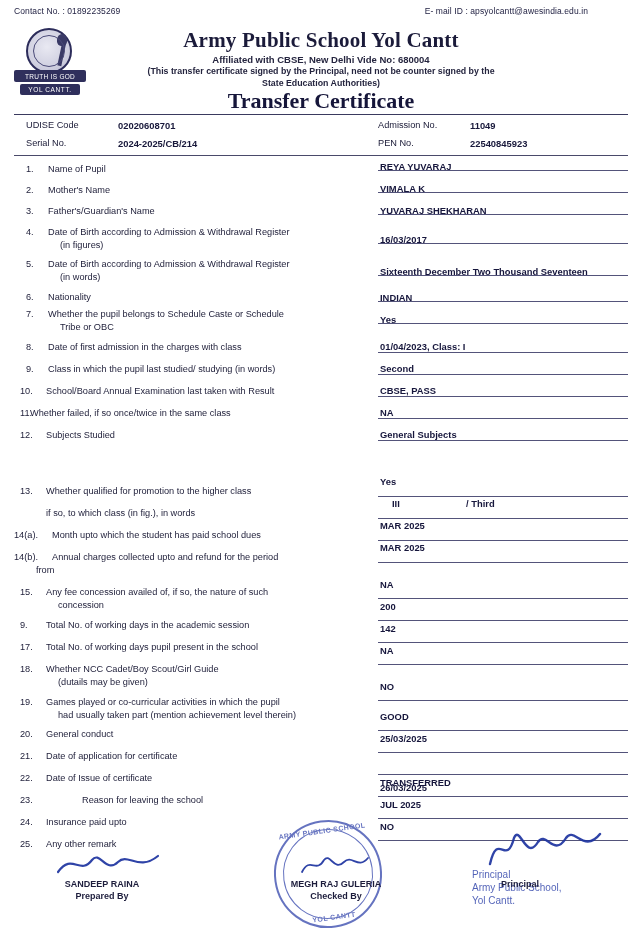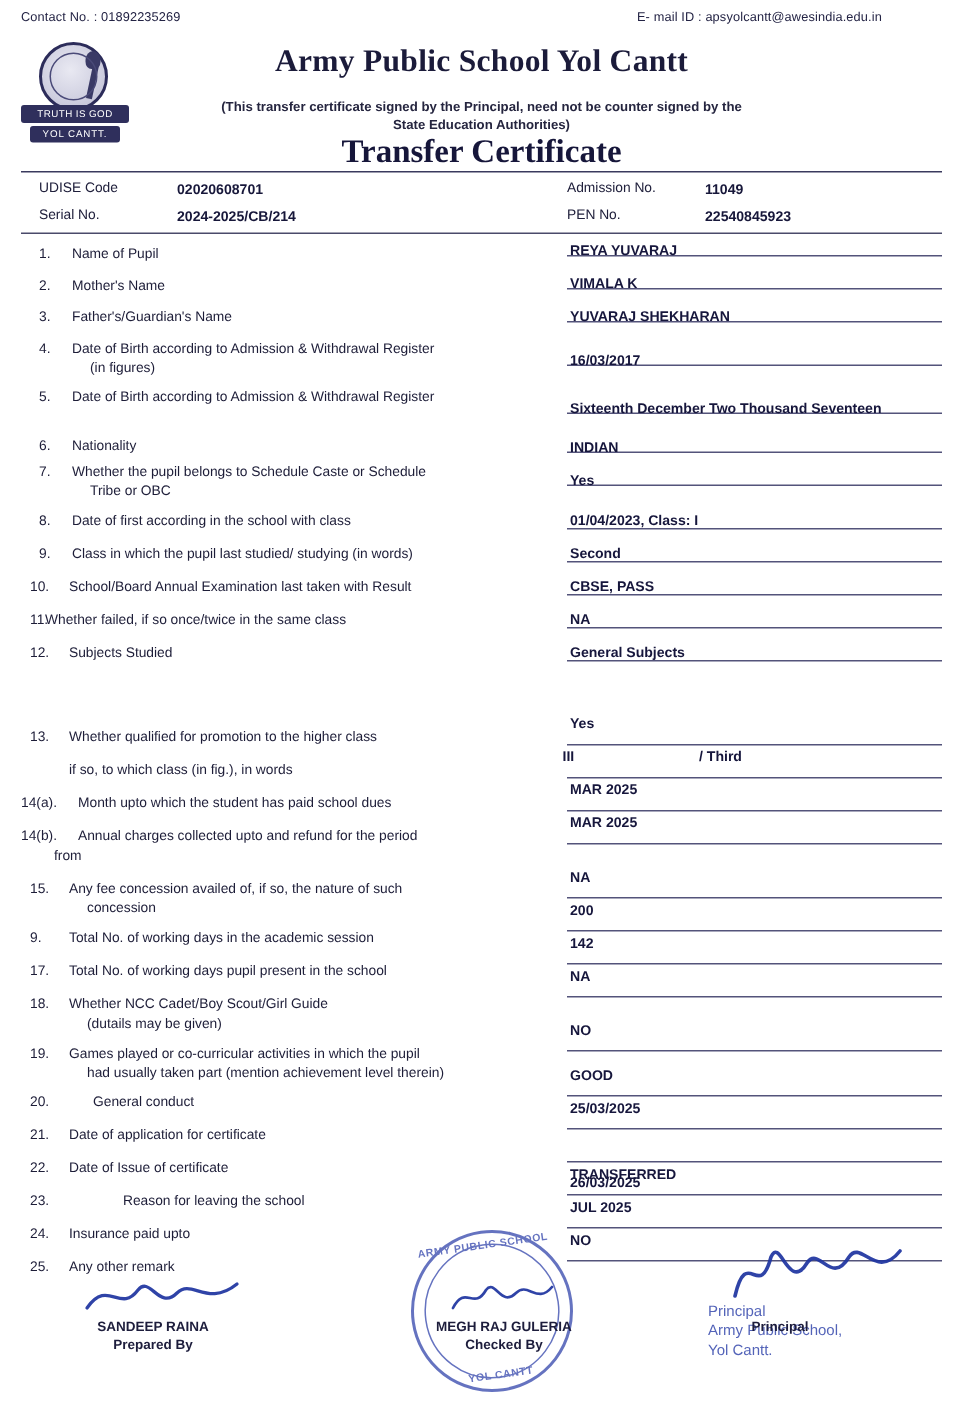--- a/index.html
+++ b/index.html
@@ -203,20 +203,21 @@
   <div class="crest">
     <div class="ring">
       <div class="torch"></div>
       <div class="flame"></div>
     </div>
     <div class="band">TRUTH IS GOD</div>
     <div class="band2">YOL CANTT.</div>
   </div>
 
   <div class="school-name">Army Public School Yol Cantt</div>
+  <div class="affil">Affiliated with CBSE, New Delhi Vide No: 680004</div>
   <div class="note">
     <span>(This transfer certificate signed by the Principal, need not be counter signed by the</span><br>
     <span>State Education Authorities)</span>
   </div>
   <div class="tc-title">Transfer Certificate</div>
   <div class="hr-top"></div>
 
   <div class="meta">
     <div class="row">
       <span class="k" style="left:26px;">UDISE Code</span>
@@ -289,20 +290,21 @@
         <span>Date of Birth according to Admission &amp; Withdrawal Register</span>
         <span class="sub">(in figures)</span>
       </span>
     </div>
     <div class="ans" style="left:380px; top:76px;">16/03/2017</div>
 
     <div class="item" style="left:26px; top:100px; width:350px;">
       <span class="num">5.</span>
       <span class="txt">
         <span>Date of Birth according to Admission &amp; Withdrawal Register</span>
+        <span class="sub">(in words)</span>
       </span>
     </div>
     <div class="ans" style="left:380px; top:108px;">Sixteenth December Two Thousand Seventeen</div>
 
     <div class="item" style="left:26px; top:133px; width:350px;">
       <span class="num">6.</span>
       <span class="txt">Nationality</span>
     </div>
     <div class="ans" style="left:380px; top:134px;">INDIAN</div>
 
@@ -310,21 +312,21 @@
       <span class="num">7.</span>
       <span class="txt">
         <span>Whether the pupil belongs to Schedule Caste or Schedule</span>
         <span class="sub">Tribe or OBC</span>
       </span>
     </div>
     <div class="ans" style="left:380px; top:156px;">Yes</div>
 
     <div class="item" style="left:26px; top:183px; width:350px;">
       <span class="num">8.</span>
-      <span class="txt">Date of first according in the school with class</span>
+      <span class="txt">Date of first admission in the charges with class</span>
     </div>
     <div class="ans" style="left:380px; top:183px;">01/04/2023, Class: I</div>
 
     <div class="item" style="left:26px; top:205px; width:350px;">
       <span class="num">9.</span>
       <span class="txt">Class in which the pupil last studied/ studying (in words)</span>
     </div>
     <div class="ans" style="left:380px; top:205px;">Second</div>
 
     <div class="item" style="left:20px; top:227px; width:356px;">
@@ -347,21 +349,21 @@
 
     <div class="item" style="left:20px; top:327px; width:356px;">
       <span class="num" style="width:26px;">13.</span>
       <span class="txt" style="left:26px;">Whether qualified for promotion to the  higher class</span>
     </div>
     <div class="ans" style="left:380px; top:318px;">Yes</div>
 
     <div class="item" style="left:46px; top:349px; width:330px;">
       <span class="txt" style="left:0;">if so, to which class (in fig.),  in words</span>
     </div>
-    <div class="ans" style="left:375px; top:340px;">III</div>
+    <div class="ans" style="left:392px; top:340px;">III</div>
     <div class="ans2" style="left:466px; top:340px;">/ Third</div>
 
     <div class="item" style="left:14px; top:371px; width:362px;">
       <span class="num" style="width:38px;">14(a).</span>
       <span class="txt" style="left:38px;">Month upto which the student has paid school dues</span>
     </div>
     <div class="ans" style="left:380px; top:362px;">MAR 2025</div>
 
     <div class="item" style="left:14px; top:393px; width:362px;">
       <span class="num" style="width:38px;">14(b).</span>
@@ -406,21 +408,21 @@
       <span class="num" style="width:26px;">19.</span>
       <span class="txt" style="left:26px;">
         <span>Games played or co-curricular activities in which the pupil</span>
         <span class="sub">had usually taken part (mention achievement level therein)</span>
       </span>
     </div>
     <div class="ans" style="left:380px; top:523px;">NO</div>
 
     <div class="item" style="left:20px; top:570px; width:356px;">
       <span class="num" style="width:26px;">20.</span>
-      <span class="txt" style="left:26px;margin-left:16px;">General conduct</span>
+      <span class="txt" style="left:26px;">General conduct</span>
     </div>
     <div class="ans" style="left:380px; top:553px;">GOOD</div>
 
     <div class="item" style="left:20px; top:592px; width:356px;">
       <span class="num" style="width:26px;">21.</span>
       <span class="txt" style="left:26px;">Date of application for certificate</span>
     </div>
     <div class="ans" style="left:380px; top:575px;">25/03/2025</div>
 
     <div class="item" style="left:20px; top:614px; width:356px;">

